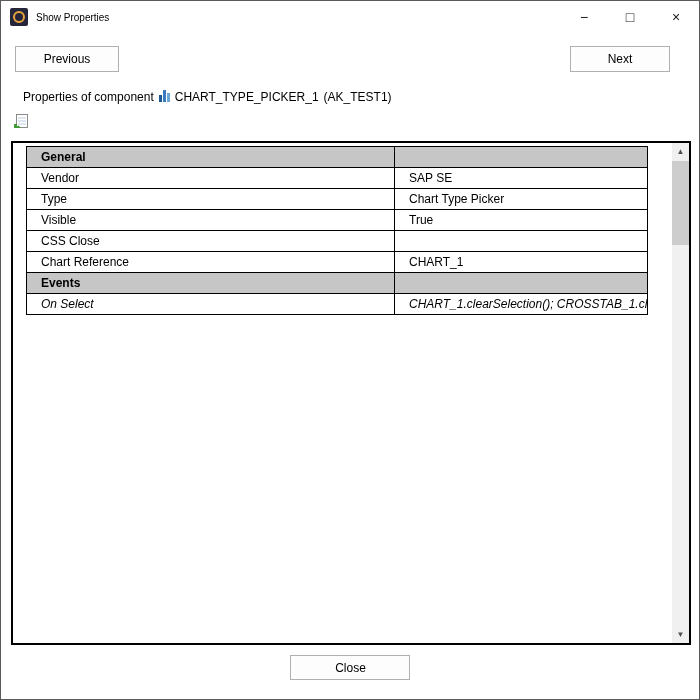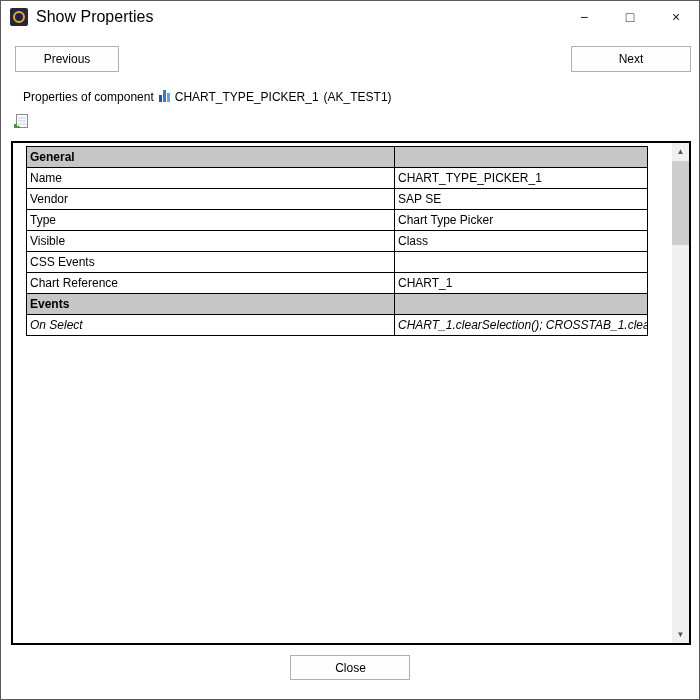--- a/index.html
+++ b/index.html
@@ -7,48 +7,48 @@
   .window{
     position:relative;width:700px;height:700px;background:#fff;
     border:1px solid #5a5a5a;overflow:hidden;
     font-family:"Liberation Sans","DejaVu Sans",sans-serif;color:#000;
   }
   
   .titlebar{position:absolute;top:0;left:0;right:0;height:32px;background:#fff;display:flex;align-items:center;}
   .app-icon{width:18px;height:18px;margin:0 8px 0 9px;background:#26263a;border-radius:2px;
     display:flex;align-items:center;justify-content:center;flex:0 0 auto;}
   .app-icon::after{content:"";width:8px;height:8px;border:2px solid #e8a33d;border-radius:50%;}
-  .title{font-size:16px;}
+  .title{font-size:10px;}
   .win-controls{margin-left:auto;display:flex;height:100%;}
   .win-btn{width:46px;height:100%;display:flex;align-items:center;justify-content:center;
     font-size:14px;color:#1a1a1a;cursor:default;}
   
   .btn{
     position:absolute;height:26px;background:#fdfdfd;border:1px solid #b0b0b0;
     font-family:"Liberation Sans","DejaVu Sans",sans-serif;font-size:12px;color:#000;
   }
   .btn-prev{left:14px;top:45px;width:104px;}
-  .btn-next{right:8px;top:45px;width:120px;}
+  .btn-next{right:29px;top:45px;width:100px;}
   .btn-close{left:50%;transform:translateX(-50%);bottom:19px;width:120px;height:25px;padding-left:7px;}
   
   .header-line{position:absolute;left:22px;top:89px;font-size:12px;display:flex;gap:5px;}
   .chart-icon{display:inline-flex;align-items:flex-end;gap:1px;height:12px;}
   .chart-icon i{display:block;width:3px;background:#3a7bbf;}
   .chart-icon i:nth-child(1){height:7px;background:#1c5a96;}
   .chart-icon i:nth-child(2){height:12px;background:#3a7bbf;}
   .chart-icon i:nth-child(3){height:9px;background:#6aa5d8;}
   
   .export-icon{position:absolute;left:12px;top:112px;width:17px;height:17px;}
   
   .table-panel{
     position:absolute;left:10px;right:8px;top:140px;bottom:54px;
     border:2px solid #000;background:#fff;overflow:hidden;
   }
   table.props{position:absolute;left:13px;top:3px;width:622px;border-collapse:collapse;table-layout:fixed;}
-  table.props td{border:1px solid #000;font-size:12px;padding:0 3px;height:20px;line-height:20px;
+  table.props td{border:1px solid #000;font-size:12px;padding:0 14px;height:20px;line-height:20px;
     overflow:hidden;white-space:nowrap;}
   td.lbl{width:368px;}
   tr.section td{background:#c6c6c6;}
   tr.section td.lbl{font-weight:bold;}
   td.top{vertical-align:top;}
   td.code{
     vertical-align:top;white-space:pre-wrap;line-height:15.5px;
     padding-top:2px;height:auto;
   }
   tr.events-row td{height:auto;font-style:italic;}
@@ -101,37 +101,33 @@
   </div>
 
   <div class="table-panel">
     <table class="props">
       <tbody>
           <tr class="section">
         <td class="lbl">General</td>
         <td></td>
       </tr>
       <tr>
-        <td class="lbl">Name</td>
-        <td>CHART_TYPE_PICKER_1</td>
-      </tr>
-      <tr>
         <td class="lbl">Vendor</td>
         <td>SAP SE</td>
       </tr>
       <tr>
         <td class="lbl">Type</td>
         <td>Chart Type Picker</td>
       </tr>
       <tr>
         <td class="lbl">Visible</td>
-        <td>Class</td>
+        <td>True</td>
       </tr>
       <tr>
-        <td class="lbl">CSS Events</td>
+        <td class="lbl">CSS Close</td>
         <td></td>
       </tr>
       <tr>
         <td class="lbl">Chart Reference</td>
         <td>CHART_1</td>
       </tr>
       <tr class="section">
         <td class="lbl">Events</td>
         <td></td>
       </tr>

